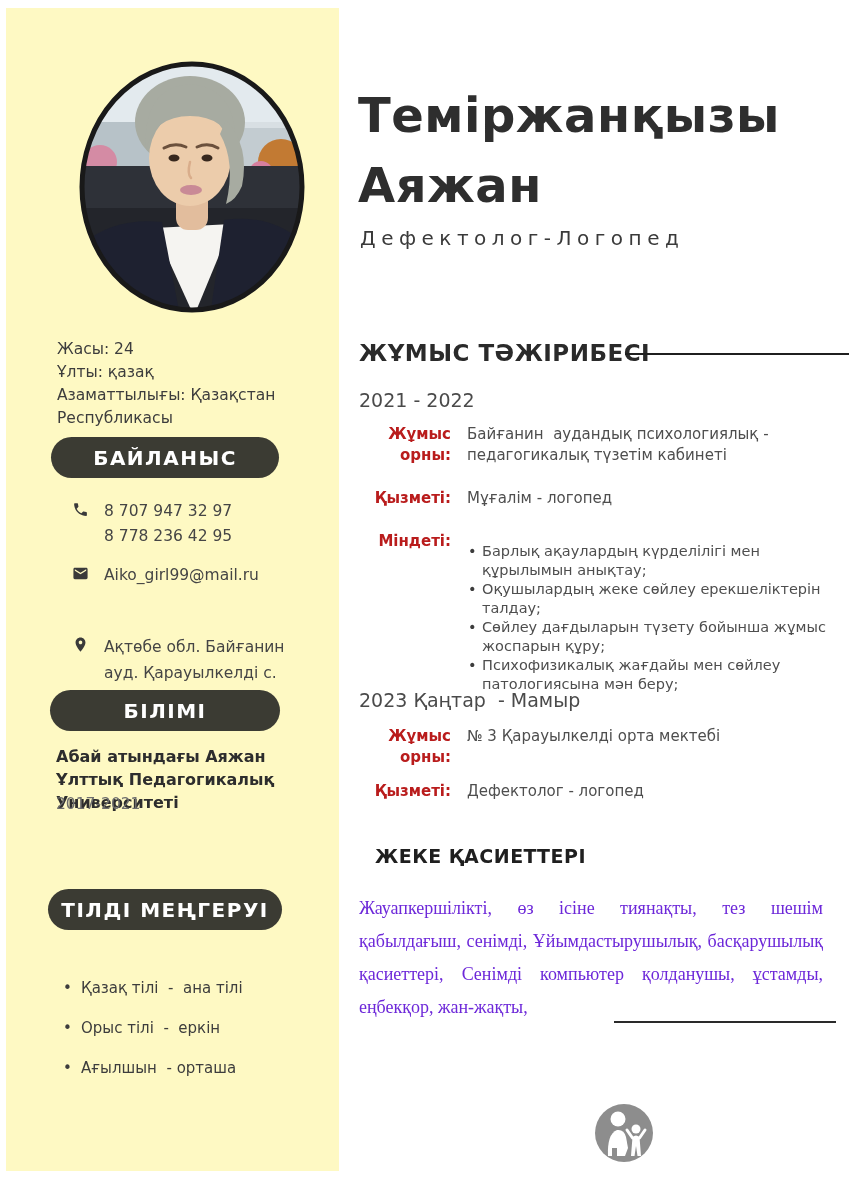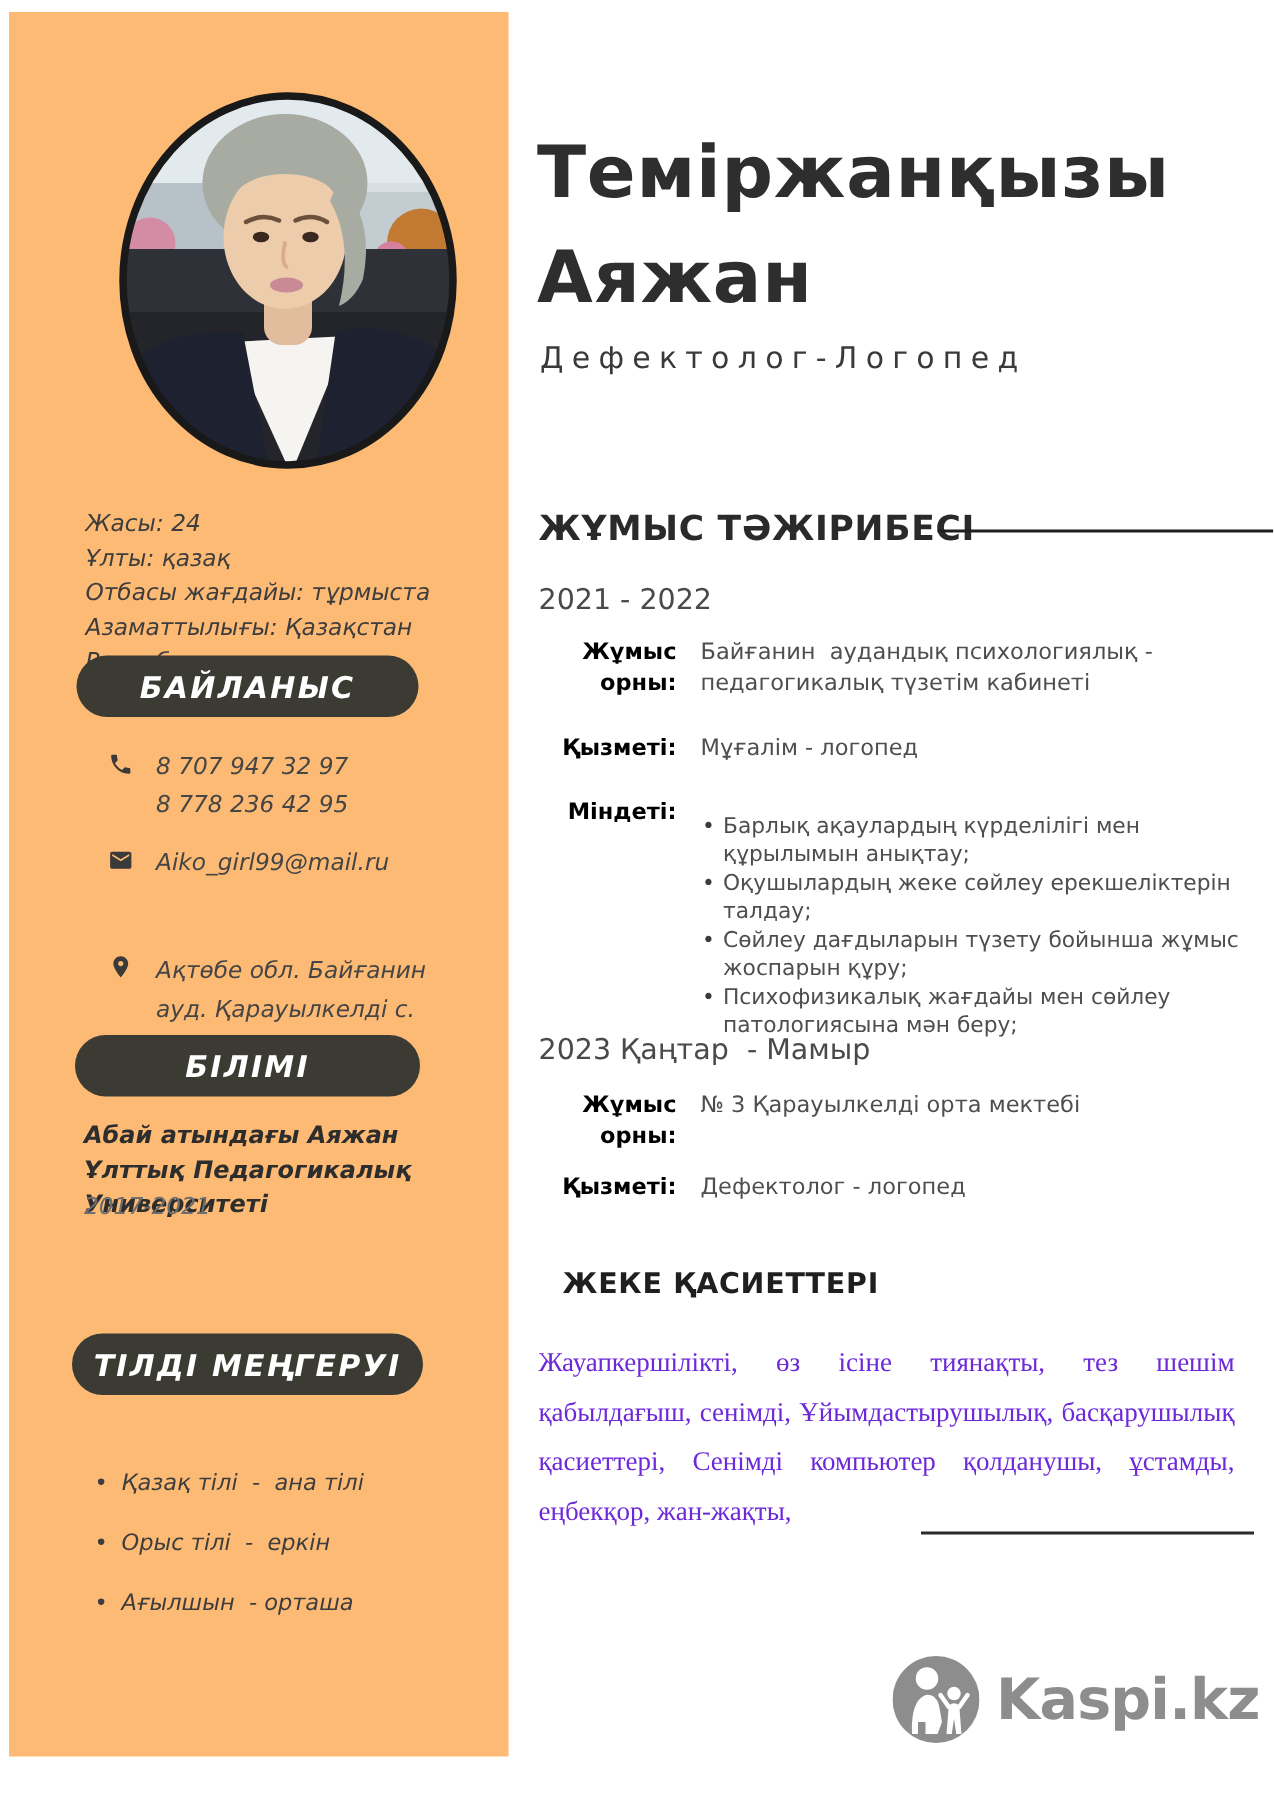--- a/index.html
+++ b/index.html
@@ -6,22 +6,21 @@
   html,body { background:#ffffff; }
   .page {
     position:relative; width:849px; height:1200px; background:#ffffff;
     font-family:"DejaVu Sans","Liberation Sans",sans-serif; overflow:hidden;
     color:#3c3c3c;
   }
 
   
   .sidebar {
     position:absolute; left:6px; top:8px; width:333px; height:1163px;
-    background:#fdba74;
-    font-style:italic;
+    background:#fef9c3;
   }
   .photo-wrap { position:absolute; left:70px; top:50px; width:232px; height:258px; }
   .photo-wrap svg { display:block; width:100%; height:100%; }
 
   .personal-info {
     position:absolute; left:51px; top:330px; width:275px;
     font-size:15.5px; line-height:23px; color:#3d3d3d;
   }
   .pill-btn {
     position:absolute; left:45px; width:228px; height:41px;
@@ -86,21 +85,21 @@
   #period-1 { top:389px; }
   #period-2 { top:689px; }
 
   .job-rows {
     position:absolute; left:359px; width:476px;
     display:grid; grid-template-columns:92px 1fr; column-gap:16px;
   }
   #rows-job1 { top:424px; row-gap:22px; }
   #rows-job2 { top:726px; row-gap:13px; }
   .job-label {
-    font-weight:bold; font-size:15px; line-height:21px; color:#000000; text-align:right;
+    font-weight:bold; font-size:15px; line-height:21px; color:#b91c1c; text-align:right;
   }
   .job-value {
     font-size:15px; line-height:21px; color:#4e4e4e; white-space:pre-wrap;
   }
   .duties { list-style:none; margin-top:11px; }
   .duties li {
     position:relative; padding-left:15px;
     font-size:14.5px; line-height:19px; color:#4e4e4e; margin-bottom:0;
   }
   .duties li::before {
@@ -175,21 +174,20 @@
           <path d="M114 104 Q111 116 115 120" stroke="#d9ad8b" stroke-width="2.5" fill="none" stroke-linecap="round"></path>
           <ellipse cx="115" cy="132" rx="11" ry="5" fill="#c98a96"></ellipse>
         </g>
         <ellipse cx="116" cy="129" rx="110" ry="123" fill="none" stroke="#191919" stroke-width="5"></ellipse>
       </svg>
     </div>
 
     <div class="personal-info">
       <div>Жасы: 24</div>
       <div>Ұлты: қазақ</div>
-      <div>Отбасы жағдайы: тұрмыста</div>
       <div>Азаматтылығы: Қазақстан Республикасы</div>
     </div>
 
     <div class="pill-btn" id="btn-contact">БАЙЛАНЫС</div>
 
     <div class="contact-list">
       <div class="c-row" id="row-phone">
         <span class="cicon">
           <svg viewBox="0 0 24 24">
               <path d="M6.62 10.79c1.44 2.83 3.76 5.14 6.59 6.59l2.2-2.2c.27-.27.67-.36 1.02-.24 1.12.37 2.33.57 3.57.57.55 0 1 .45 1 1V20c0 .55-.45 1-1 1-9.39 0-17-7.61-17-17 0-.55.45-1 1-1h3.5c.55 0 1 .45 1 1 0 1.25.2 2.45.57 3.57.11.35.03.74-.25 1.02l-2.2 2.2z"></path>
@@ -278,16 +276,15 @@
         <circle cx="23" cy="15" r="7.5" fill="#ffffff"></circle>
         <path d="M13 52 Q12 30 22 26 Q29 25 31 33 L33 44 L30 52 Z" fill="#ffffff"></path>
         <rect x="17" y="44" width="5" height="10" fill="#8d8d8d"></rect>
 
         <circle cx="41" cy="25" r="4.5" fill="#ffffff"></circle>
         <path d="M36 52 L37.5 33 Q41 30 44.5 33 L46 52 L42.5 52 L41 42 L39.5 52 Z" fill="#ffffff"></path>
         <path d="M37.5 34 L32 26" stroke="#ffffff" stroke-width="3" stroke-linecap="round"></path>
         <path d="M44.5 34 L50 26" stroke="#ffffff" stroke-width="3" stroke-linecap="round"></path>
       </svg>
     </span>
-    <span class="kaspi-word">Kaspi.kz</span>
   </div>
 
 </div>
 
 </body></html>

